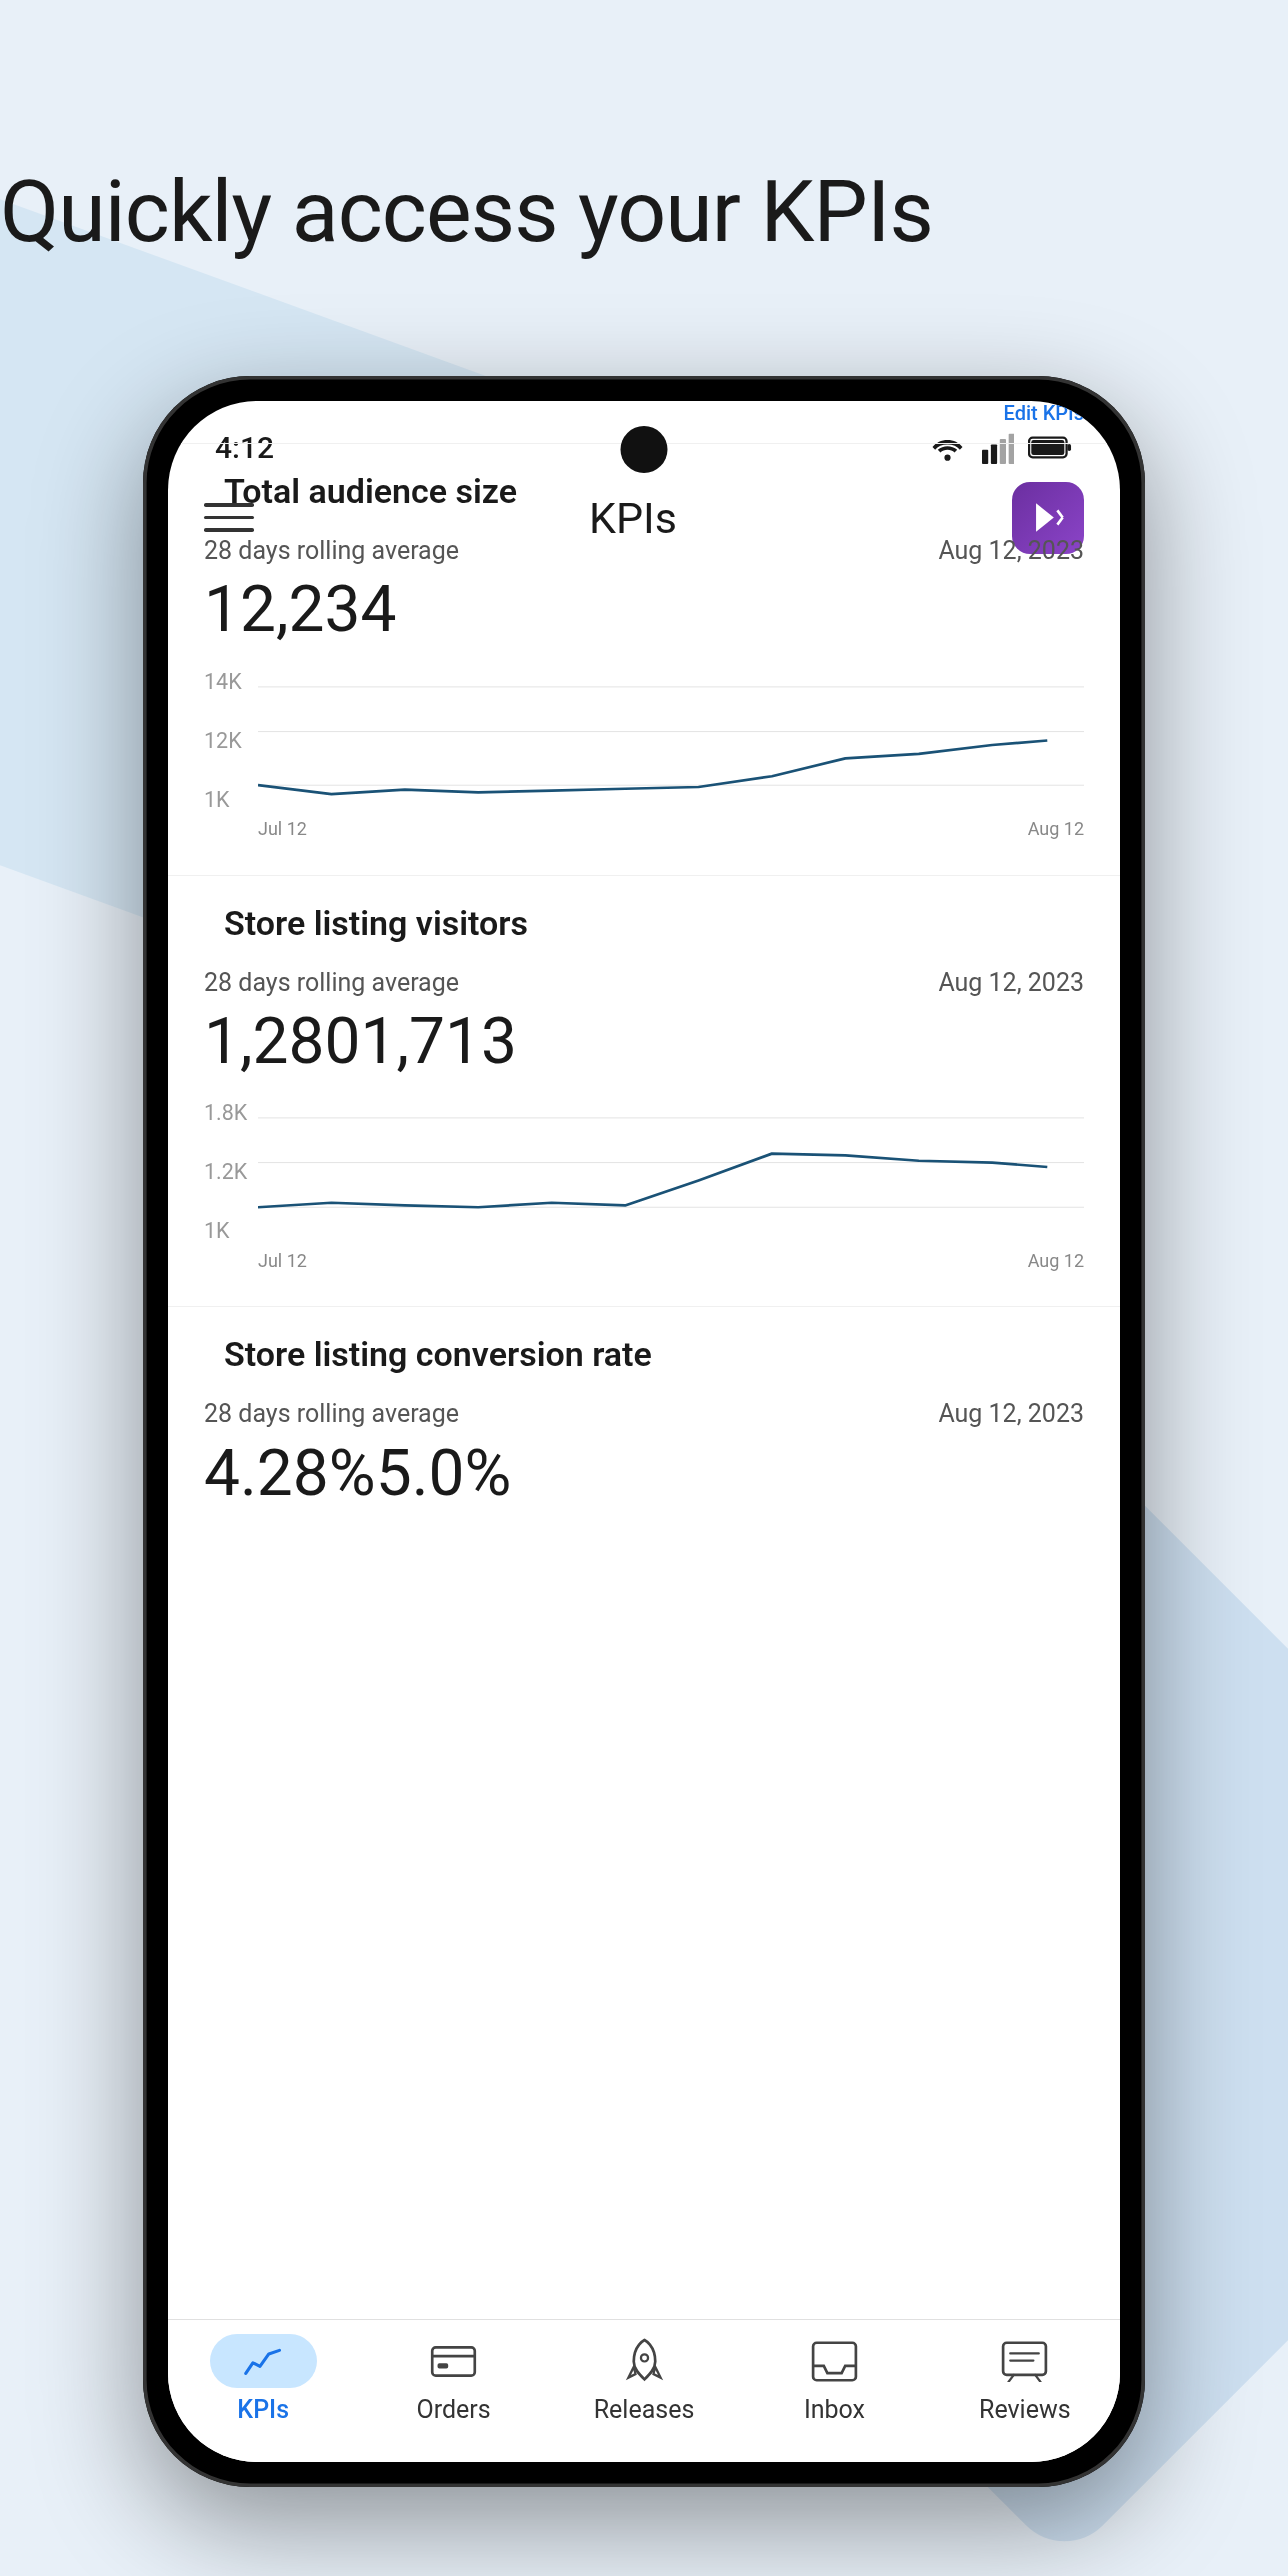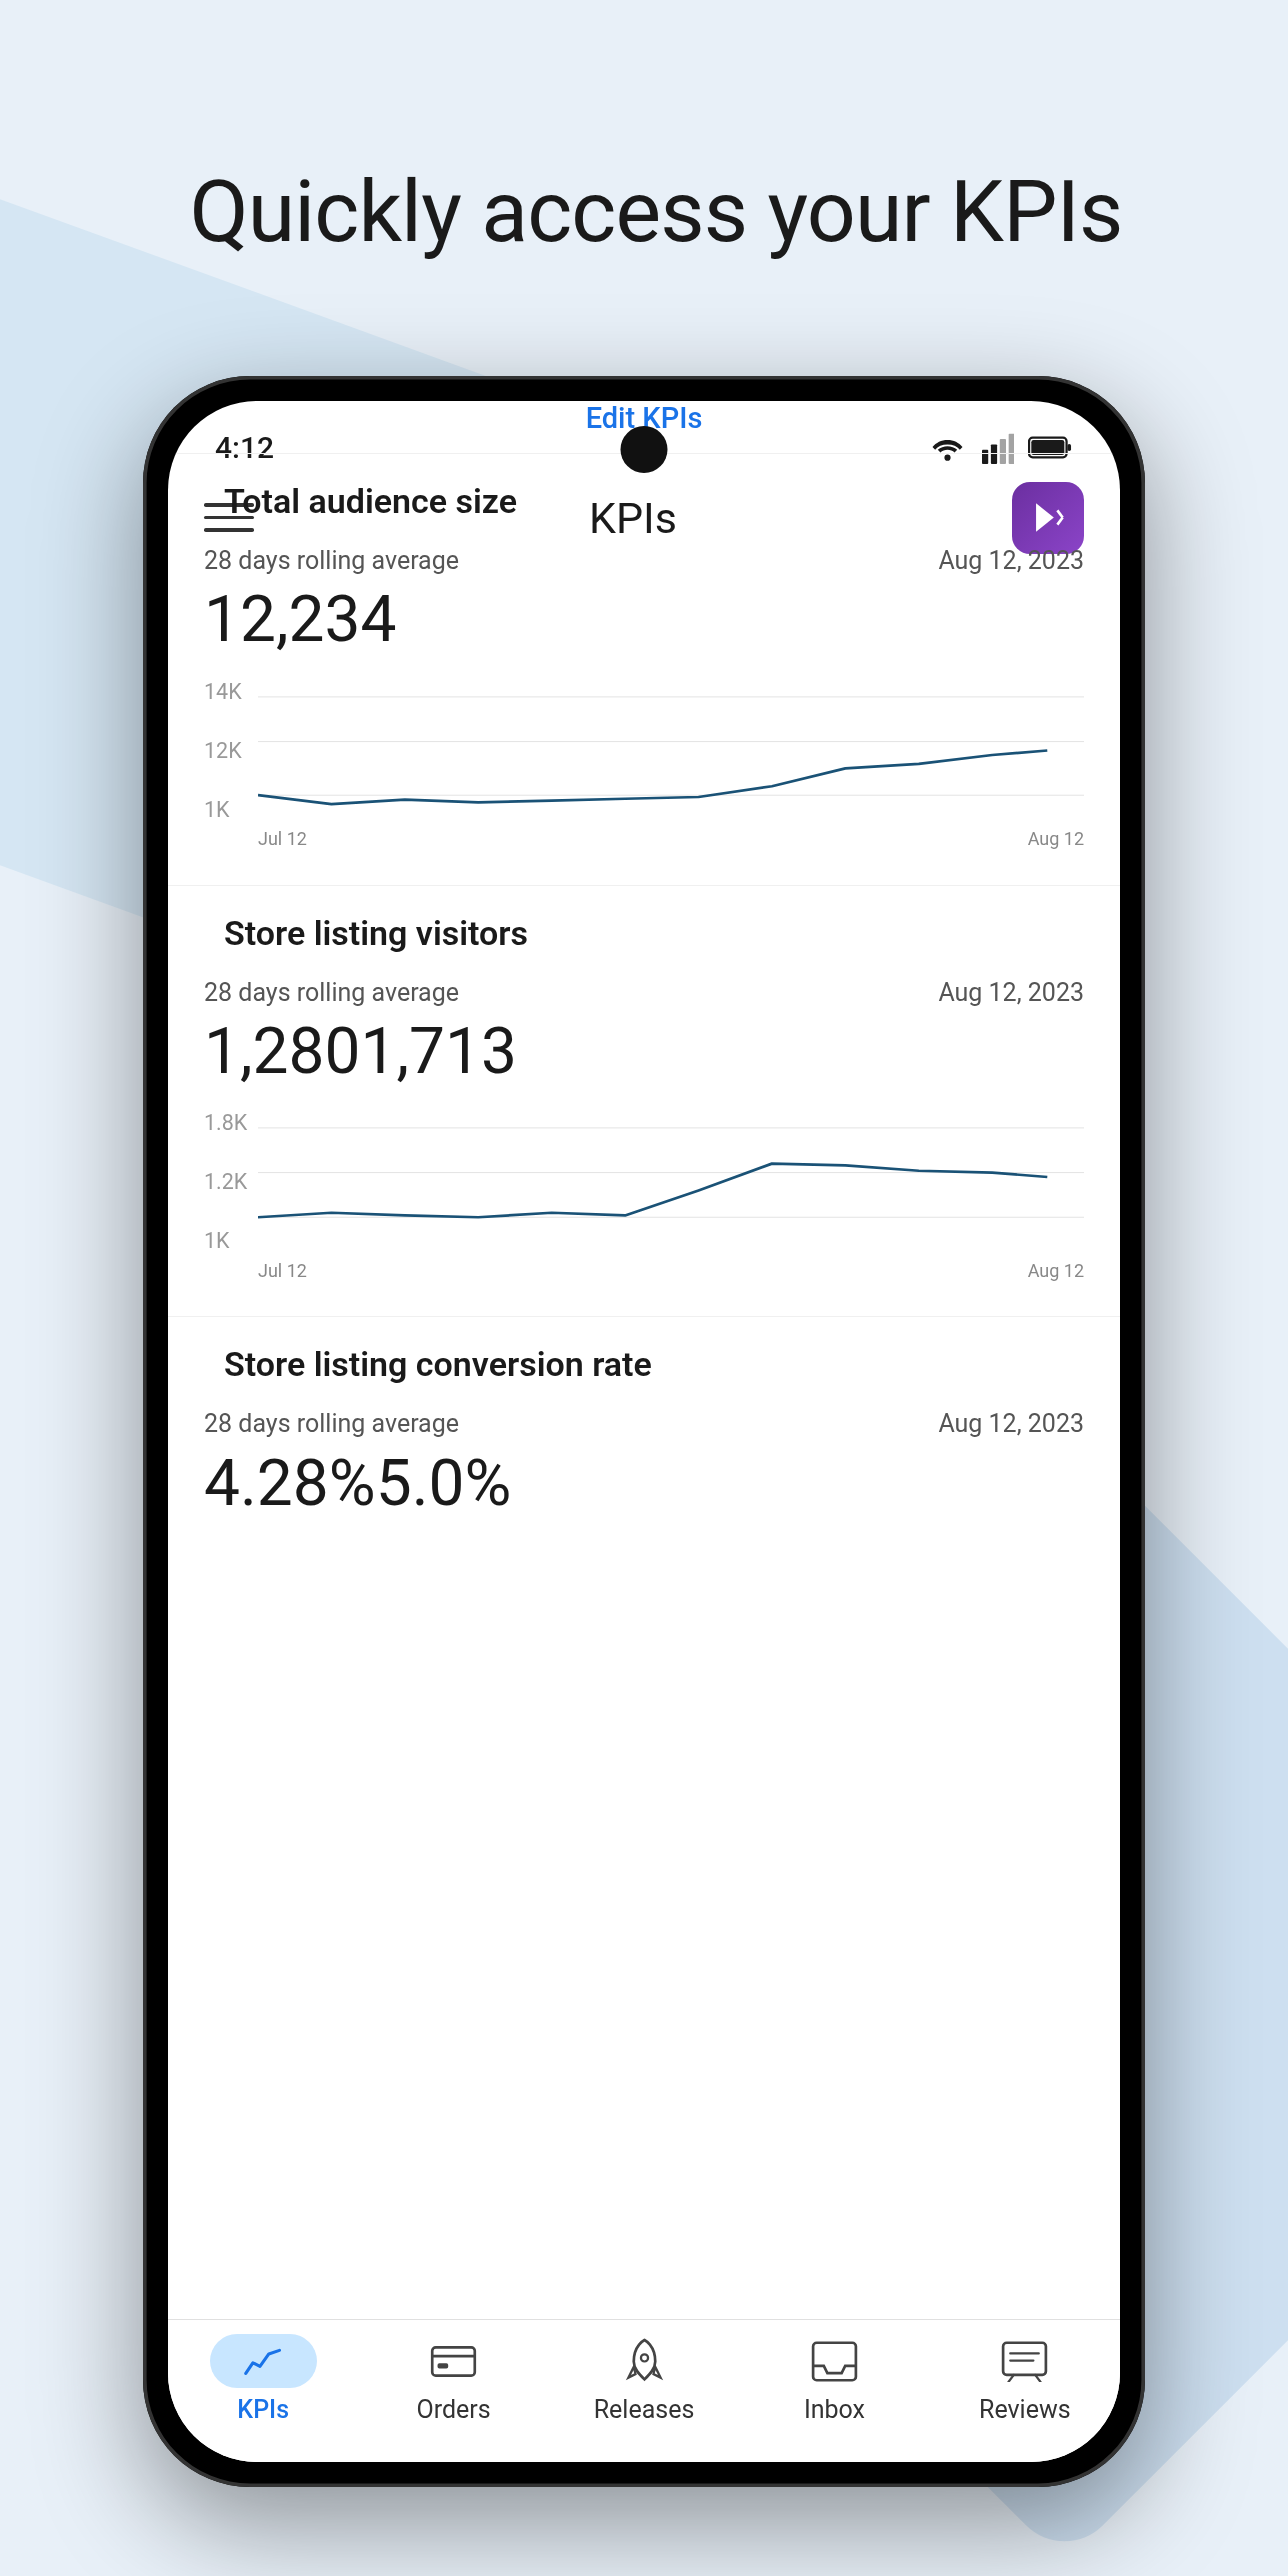--- a/index.html
+++ b/index.html
@@ -37,26 +37,25 @@
       left: -179px;
       transform: rotate(20deg);
       border-radius: 54px;
     }
 
     
     .headline {
       position: absolute;
       top: 161px;
       left: 0; right: 0;
-      text-align: center;
+      text-align: left;
       font-size: 86px;
       font-weight: 400;
       color: #1a1a1a;
       letter-spacing: -0.9px;
-      padding-left: 24px;
     }
 
     
     .phone-wrapper {
       position: absolute;
       top: 376px;
       left: 50%;
       transform: translateX(-50%);
       width: 1002px;
       height: 2111px;
@@ -141,23 +140,23 @@
       border-radius: 18px;
       display: flex;
       align-items: center;
       justify-content: center;
       color: white;
       font-size: 29px;
     }
 
     
     .edit-kpis {
-      text-align: center;
+      text-align: right;
       padding: 0 36px 18px;
-      font-size: 29px;
+      font-size: 20px;
       color: #1a73e8;
       font-weight: 500;
       cursor: pointer;
     }
 
     
     .kpi-section {
       padding: 27px 36px;
       border-top: 0.9px solid #f0f0f0;
     }

